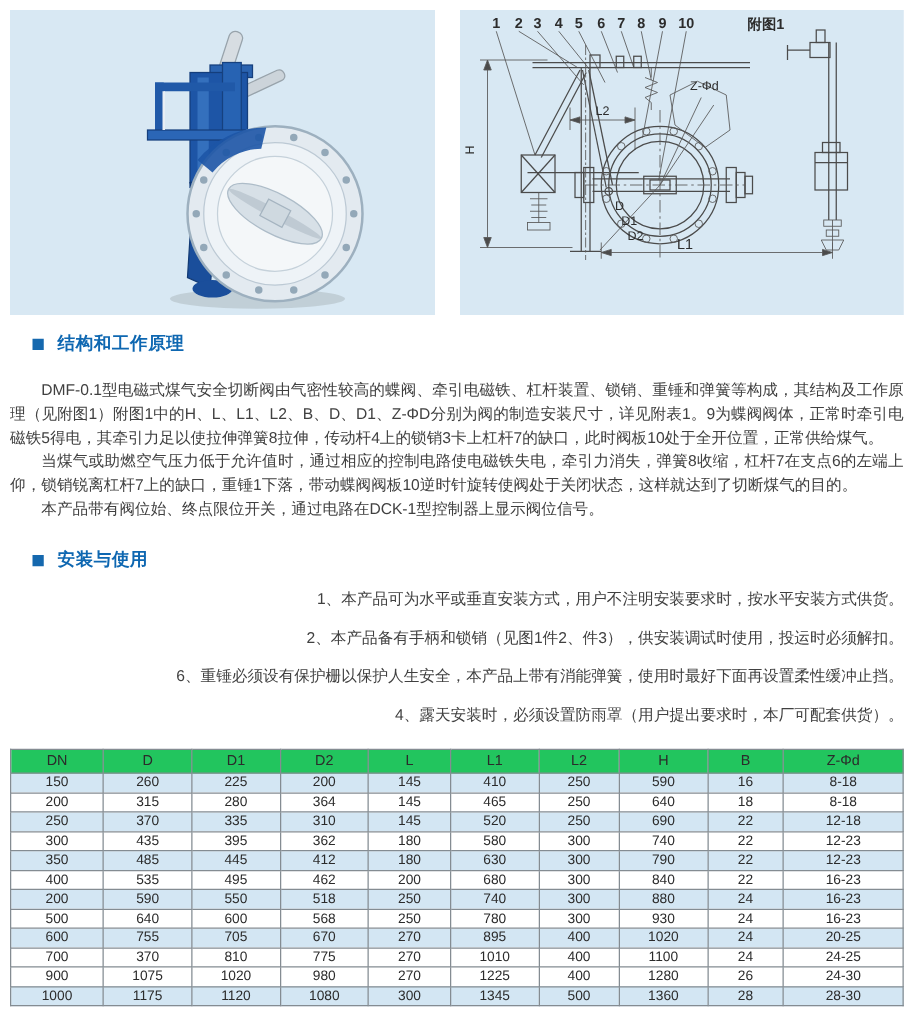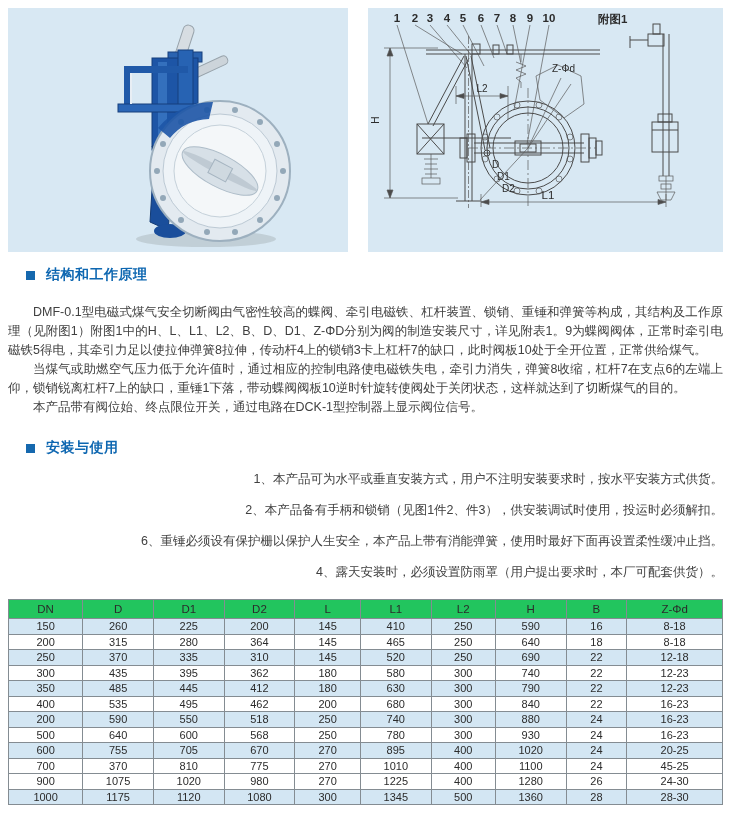--- a/index.html
+++ b/index.html
@@ -410,21 +410,21 @@
           <tr>
             <td>700</td>
             <td>370</td>
             <td>810</td>
             <td>775</td>
             <td>270</td>
             <td>1010</td>
             <td>400</td>
             <td>1100</td>
             <td>24</td>
-            <td>45-25</td>
+            <td>24-25</td>
           </tr>
           <tr>
             <td>900</td>
             <td>1075</td>
             <td>1020</td>
             <td>980</td>
             <td>270</td>
             <td>1225</td>
             <td>400</td>
             <td>1280</td>

